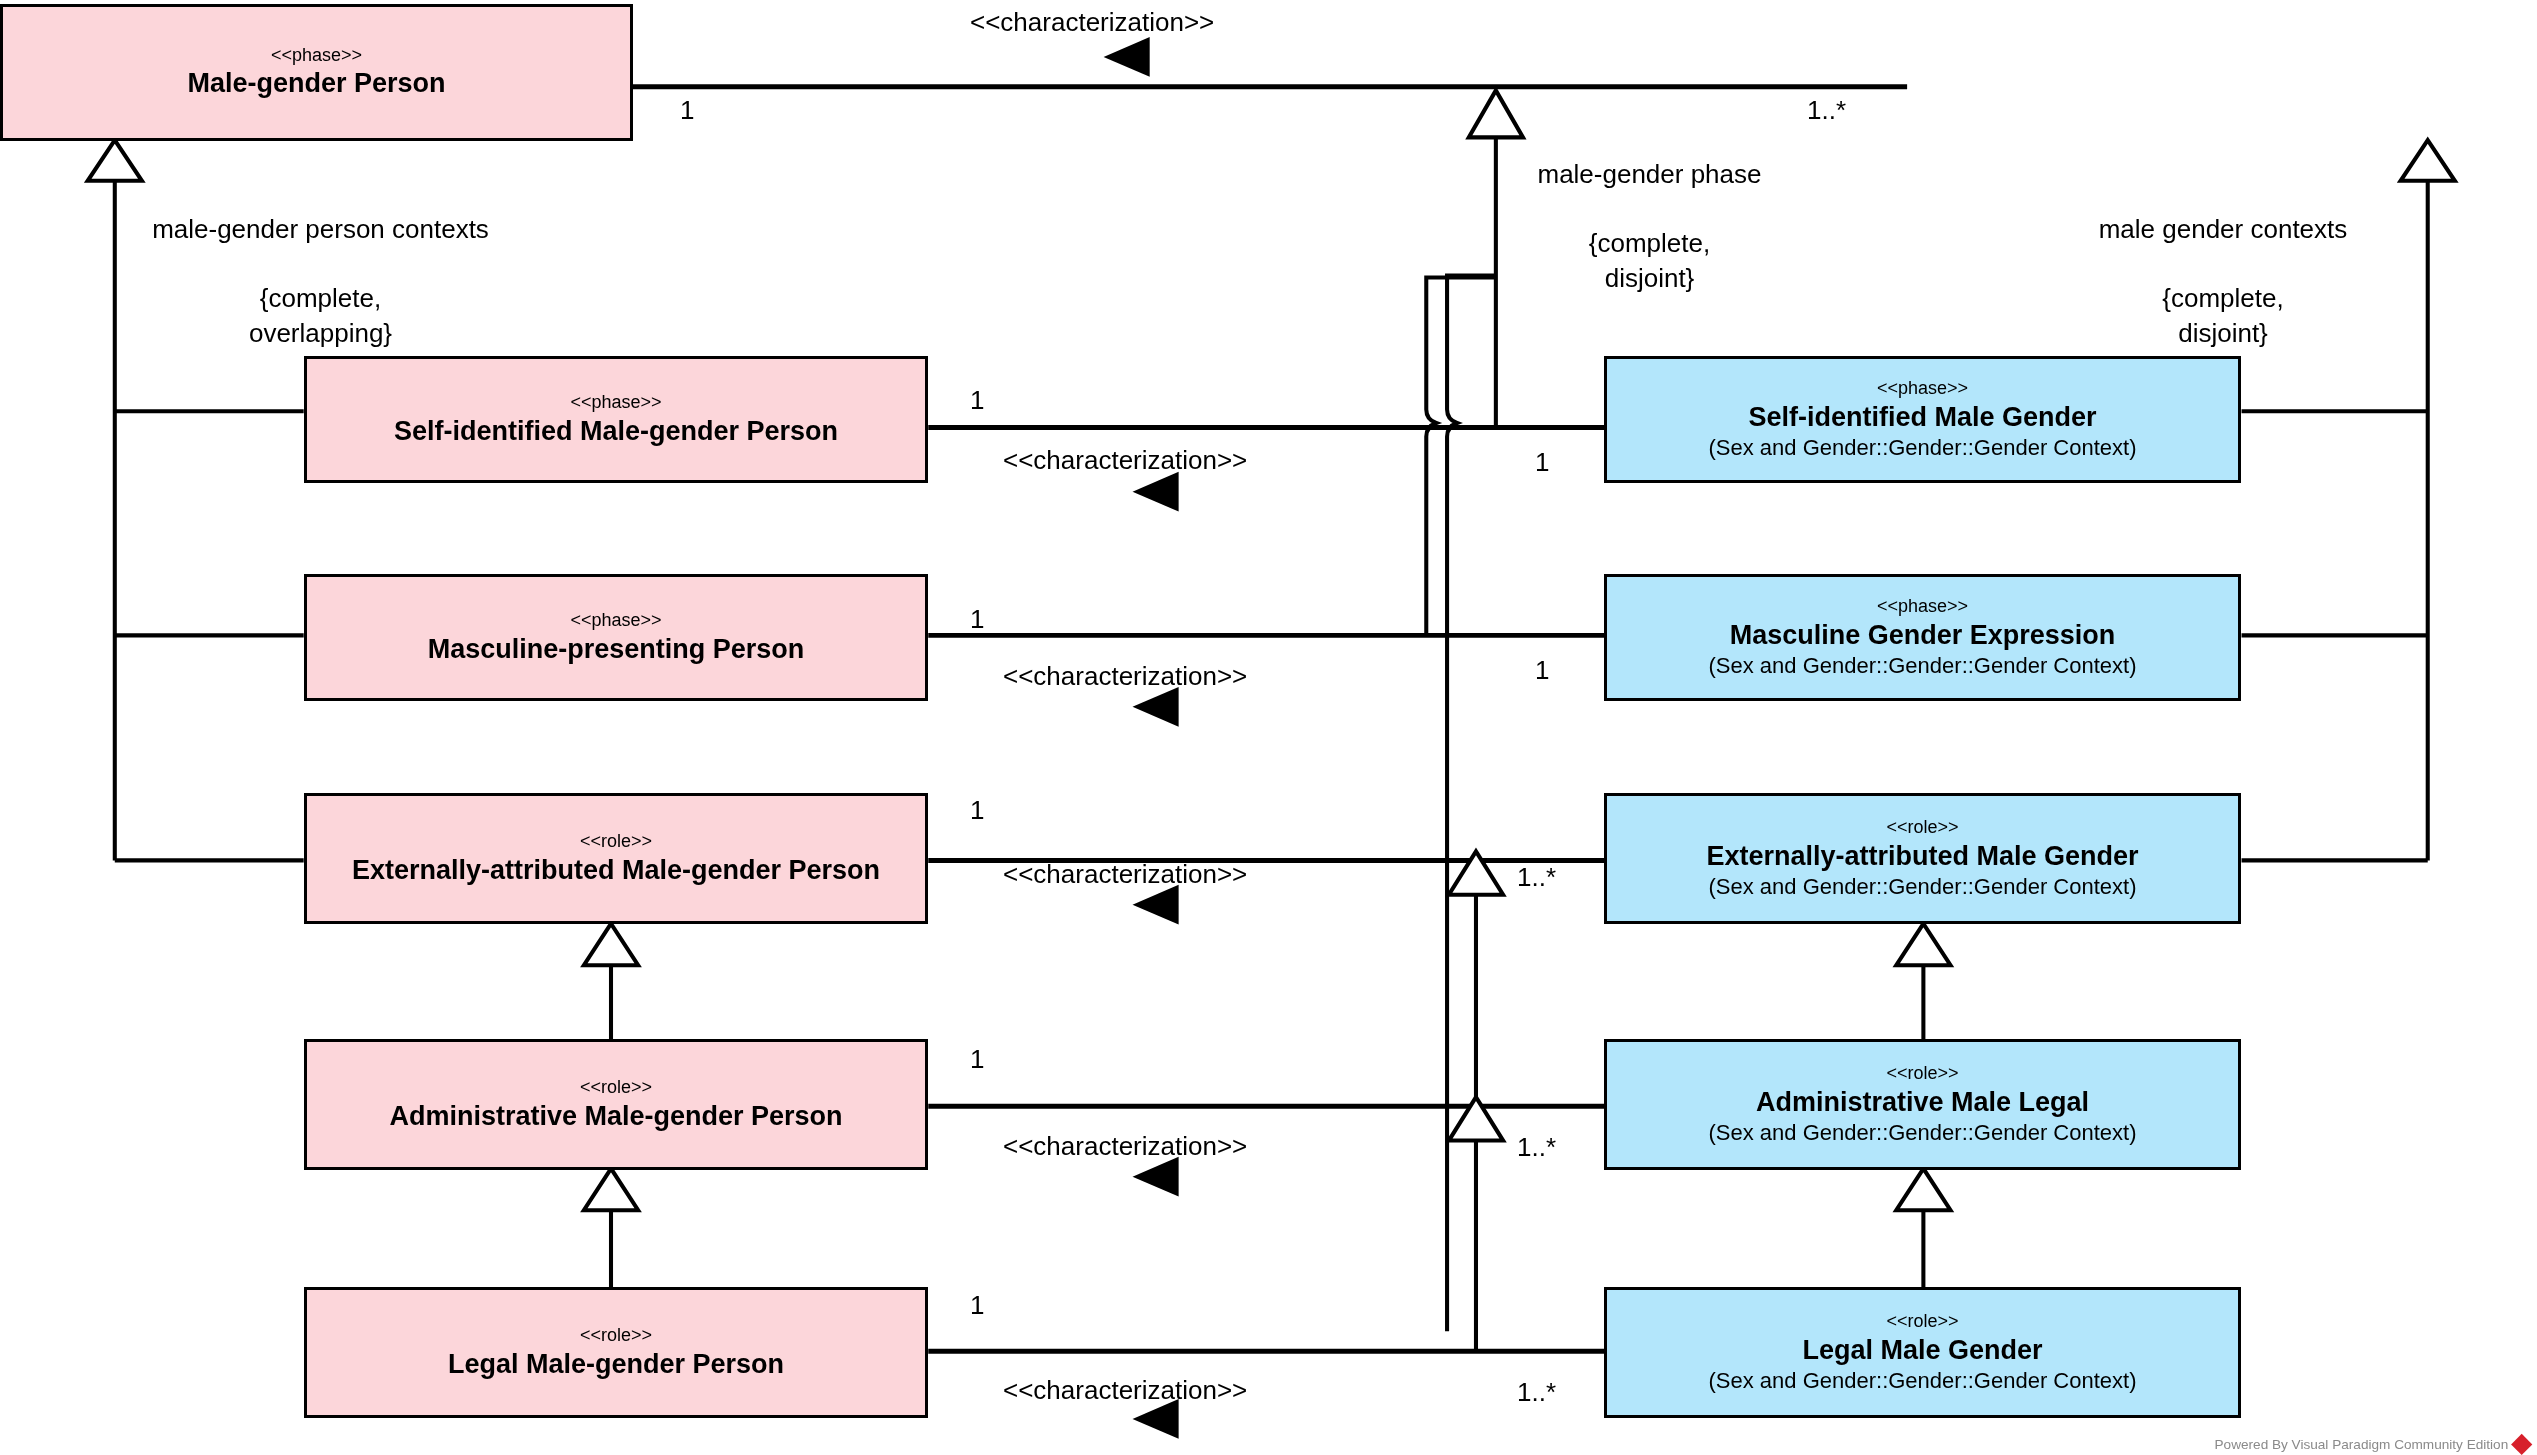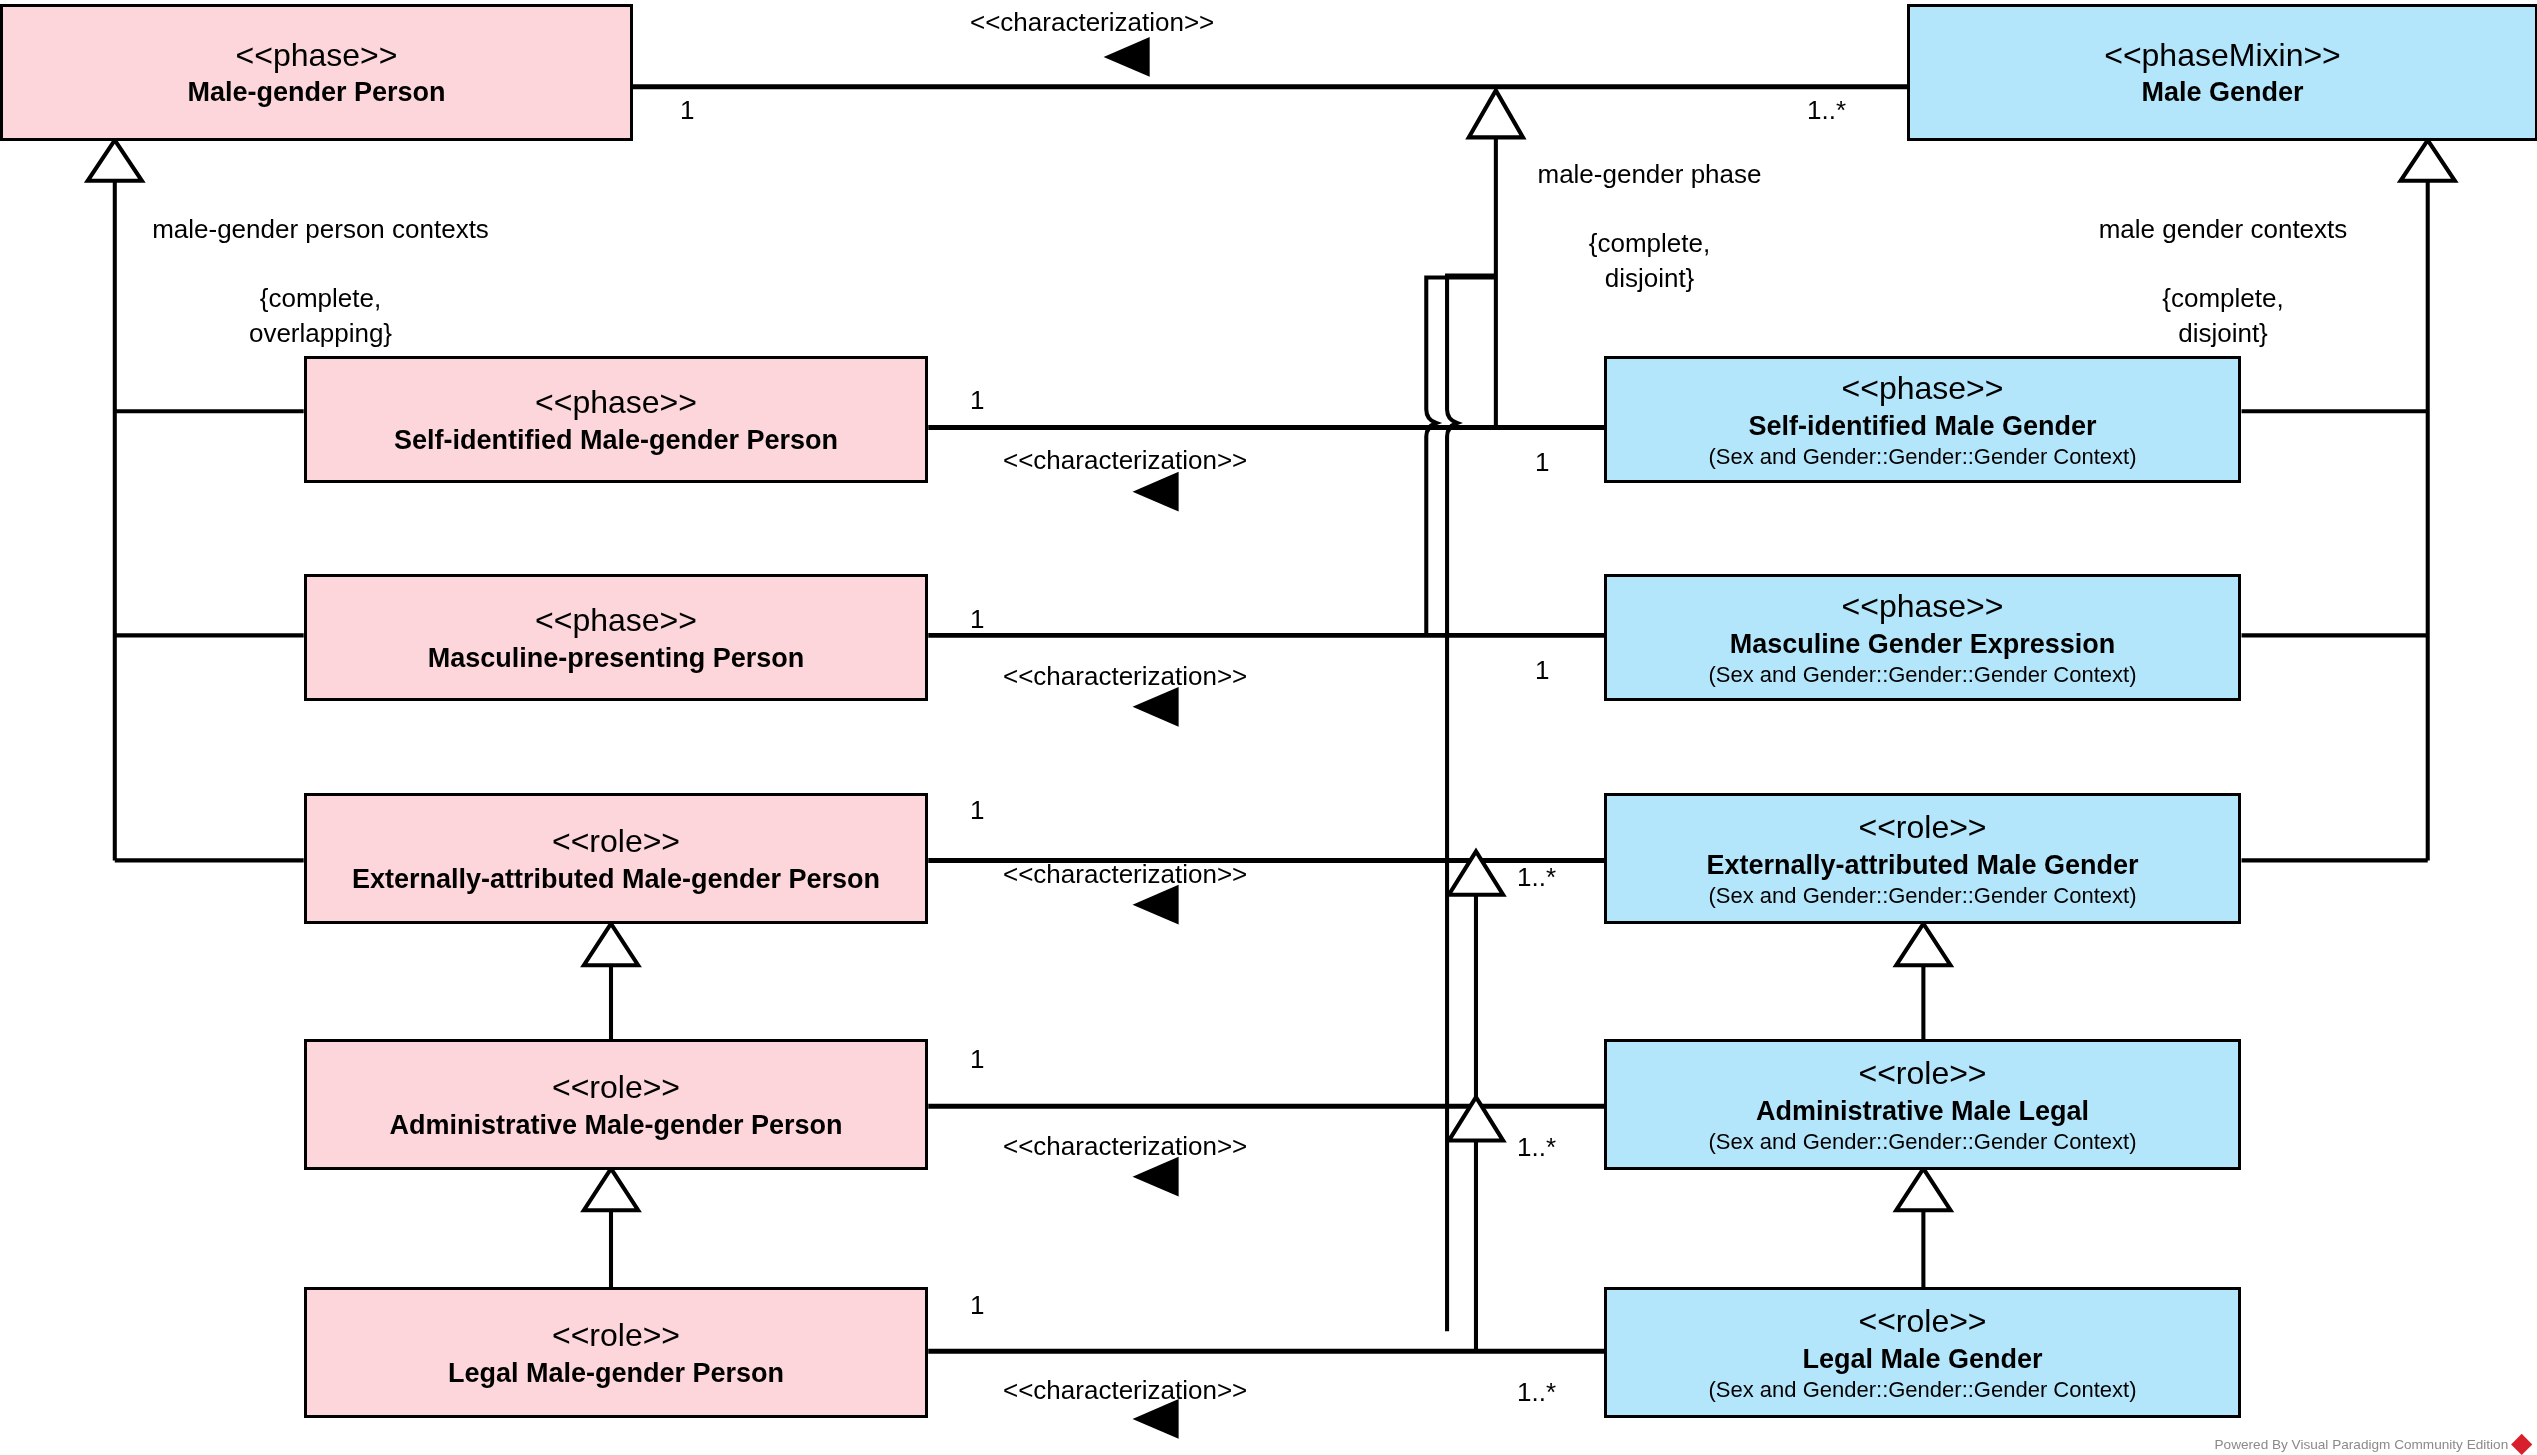--- a/index.html
+++ b/index.html
@@ -34,21 +34,21 @@
     display: flex;
     flex-direction: column;
     align-items: center;
     justify-content: center;
     text-align: center;
     line-height: 1.26;
   }
   .uml-box.pink  { background: #fcd6da; }
   .uml-box.blue  { background: #b3e6fb; }
   .stereo {
-    font-size: 32px;
+    font-size: 18px;
     font-weight: normal;
     color: #000;
     white-space: nowrap;
     text-align: right;
   }
   .cname {
     font-size: 27px;
     font-weight: bold;
     color: #000;
     white-space: nowrap;
@@ -166,24 +166,20 @@
     <line class="ln" x1="1633" y1="990" x2="1633" y2="1214"></line>
     <polygon class="tri" points="1633,1214 1603,1262 1663,1262"></polygon>
     <line class="ln" x1="1633" y1="1262" x2="1633" y2="1495"></line>
   </svg>
 
   <div class="uml-box pink" style="left:0px; top:3.6px; width:633px; height:137px;">
     <div class="stereo">&lt;&lt;phase&gt;&gt;</div>
     <div class="cname">Male-gender Person</div>
   </div>
 
-  <div class="uml-box blue" style="left:1907px; top:3.6px; width:631px; height:137px;">
-    <div class="stereo">&lt;&lt;phaseMixin&gt;&gt;</div>
-    <div class="cname">Male Gender</div>
-  </div>
 
   <div class="uml-box pink" style="left:304px; top:356px; width:624px; height:127px;">
     <div class="stereo">&lt;&lt;phase&gt;&gt;</div>
     <div class="cname">Self-identified Male-gender Person</div>
   </div>
 
   <div class="uml-box blue" style="left:1604px; top:356px; width:637px; height:127px;">
     <div class="stereo">&lt;&lt;phase&gt;&gt;</div>
     <div class="cname">Self-identified Male Gender</div>
     <div class="cctx">(Sex and Gender::Gender::Gender Context)</div>

